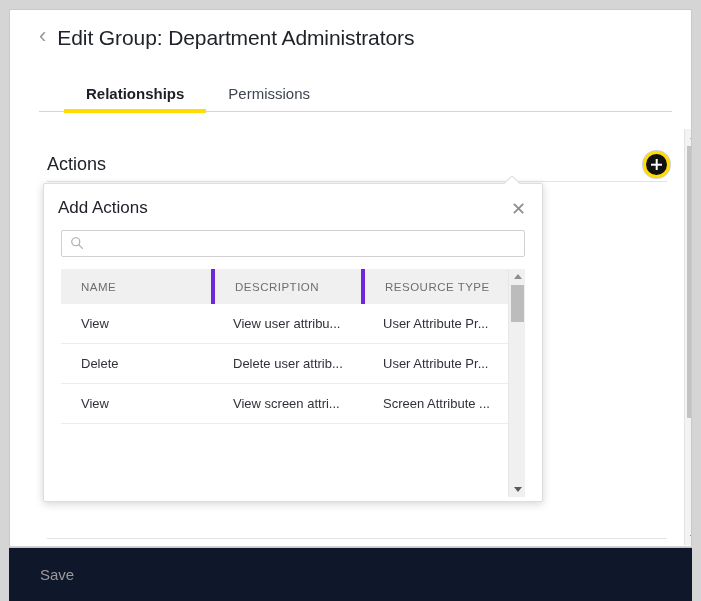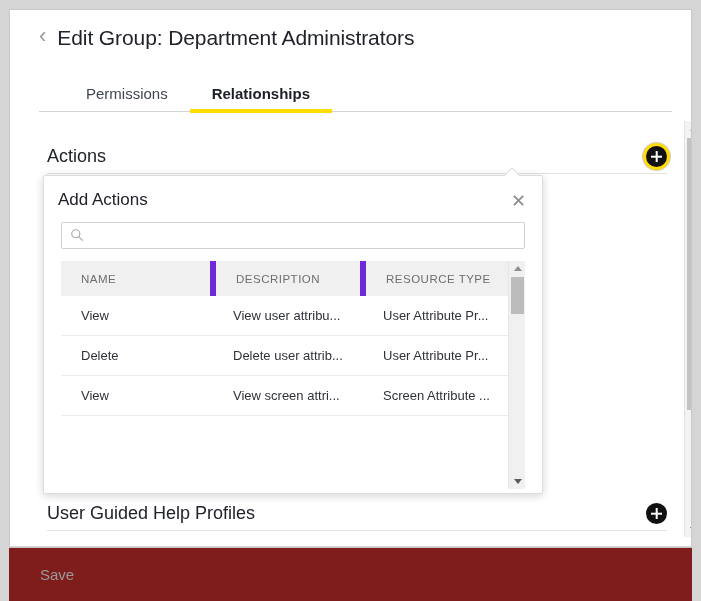--- a/index.html
+++ b/index.html
@@ -96,21 +96,21 @@
   .tabs-rule {
     height: 1px;
     background: #d4d4d4;
     width: 633px;
   }
 
   
   .body-scroll-area {
     position: absolute;
     left: 10px;
-    top: 111px;
+    top: 119px;
     width: 681px;
     height: 416px;
     background: #ffffff;
   }
 
   
   .section-row {
     position: absolute;
     left: 27px;
     width: 620px;
@@ -260,21 +260,21 @@
     table-layout: fixed;
   }
   .tbl thead th {
     background: #f0f0f0;
     font-size: 11.5px;
     color: #6e6e6e;
     font-weight: 400;
     letter-spacing: 0.5px;
     text-align: left;
     padding: 11px 0 10px 20px;
-    border-right: 6px solid #6d28d9;
+    border-right: 4px solid #6d28d9;
     height: 35px;
   }
   .tbl thead th:last-child { border-right: none; }
   .tbl tbody td {
     font-size: 13px;
     color: #2f3239;
     padding: 12px 8px 12px 20px;
     border-bottom: 1px solid #ececec;
     height: 39px;
     white-space: nowrap;
@@ -340,21 +340,21 @@
     cursor: pointer;
   }
 
   
   .footer {
     position: absolute;
     left: 9px;
     top: 547px;
     width: 683px;
     height: 54px;
-    background: #7f1d1d;
+    background: #0f172a;
     border-top: 1px solid #c4c4c4;
     display: flex;
     align-items: center;
     padding-left: 21px;
     gap: 12px;
   }
   .btn-save {
     background: none;
     border: none;
     font-size: 15px;
@@ -381,22 +381,22 @@
 
   <div class="window-frame">
 
     <div class="page-header">
       <span class="back-chevron">‹</span>
       <span class="page-title">Edit Group: Department Administrators</span>
     </div>
 
     <div class="tabs-wrap">
       <div class="tabs">
+        <div class="tab active">Relationships</div>
         <div class="tab">Permissions</div>
-        <div class="tab active">Relationships</div>
       </div>
       <div class="tabs-rule"></div>
     </div>
 
     <div class="body-scroll-area">
 
       <div class="section-row" id="section-actions">
         <span class="section-title">Actions</span>
         <span class="plus-btn focused"></span>
       </div>
@@ -451,24 +451,20 @@
                 <span class="tri up"></span>
               </div>
             <div class="inner-thumb"></div>
             <div class="sb-arrow down">
                 <span class="tri down"></span>
               </div>
           </div>
         </div>
       </div>
 
-      <div class="section-row" id="section-ughp">
-        <span class="section-title">User Guided Help Profiles</span>
-        <span class="plus-btn"></span>
-      </div>
       <div class="divider-line" id="divider-ughp"></div>
 
       <div class="outer-sb">
         <div class="sb-arrow up">
             <span class="tri up"></span>
           </div>
         <div class="outer-thumb"></div>
         <div class="sb-arrow down">
             <span class="tri down"></span>
           </div>

